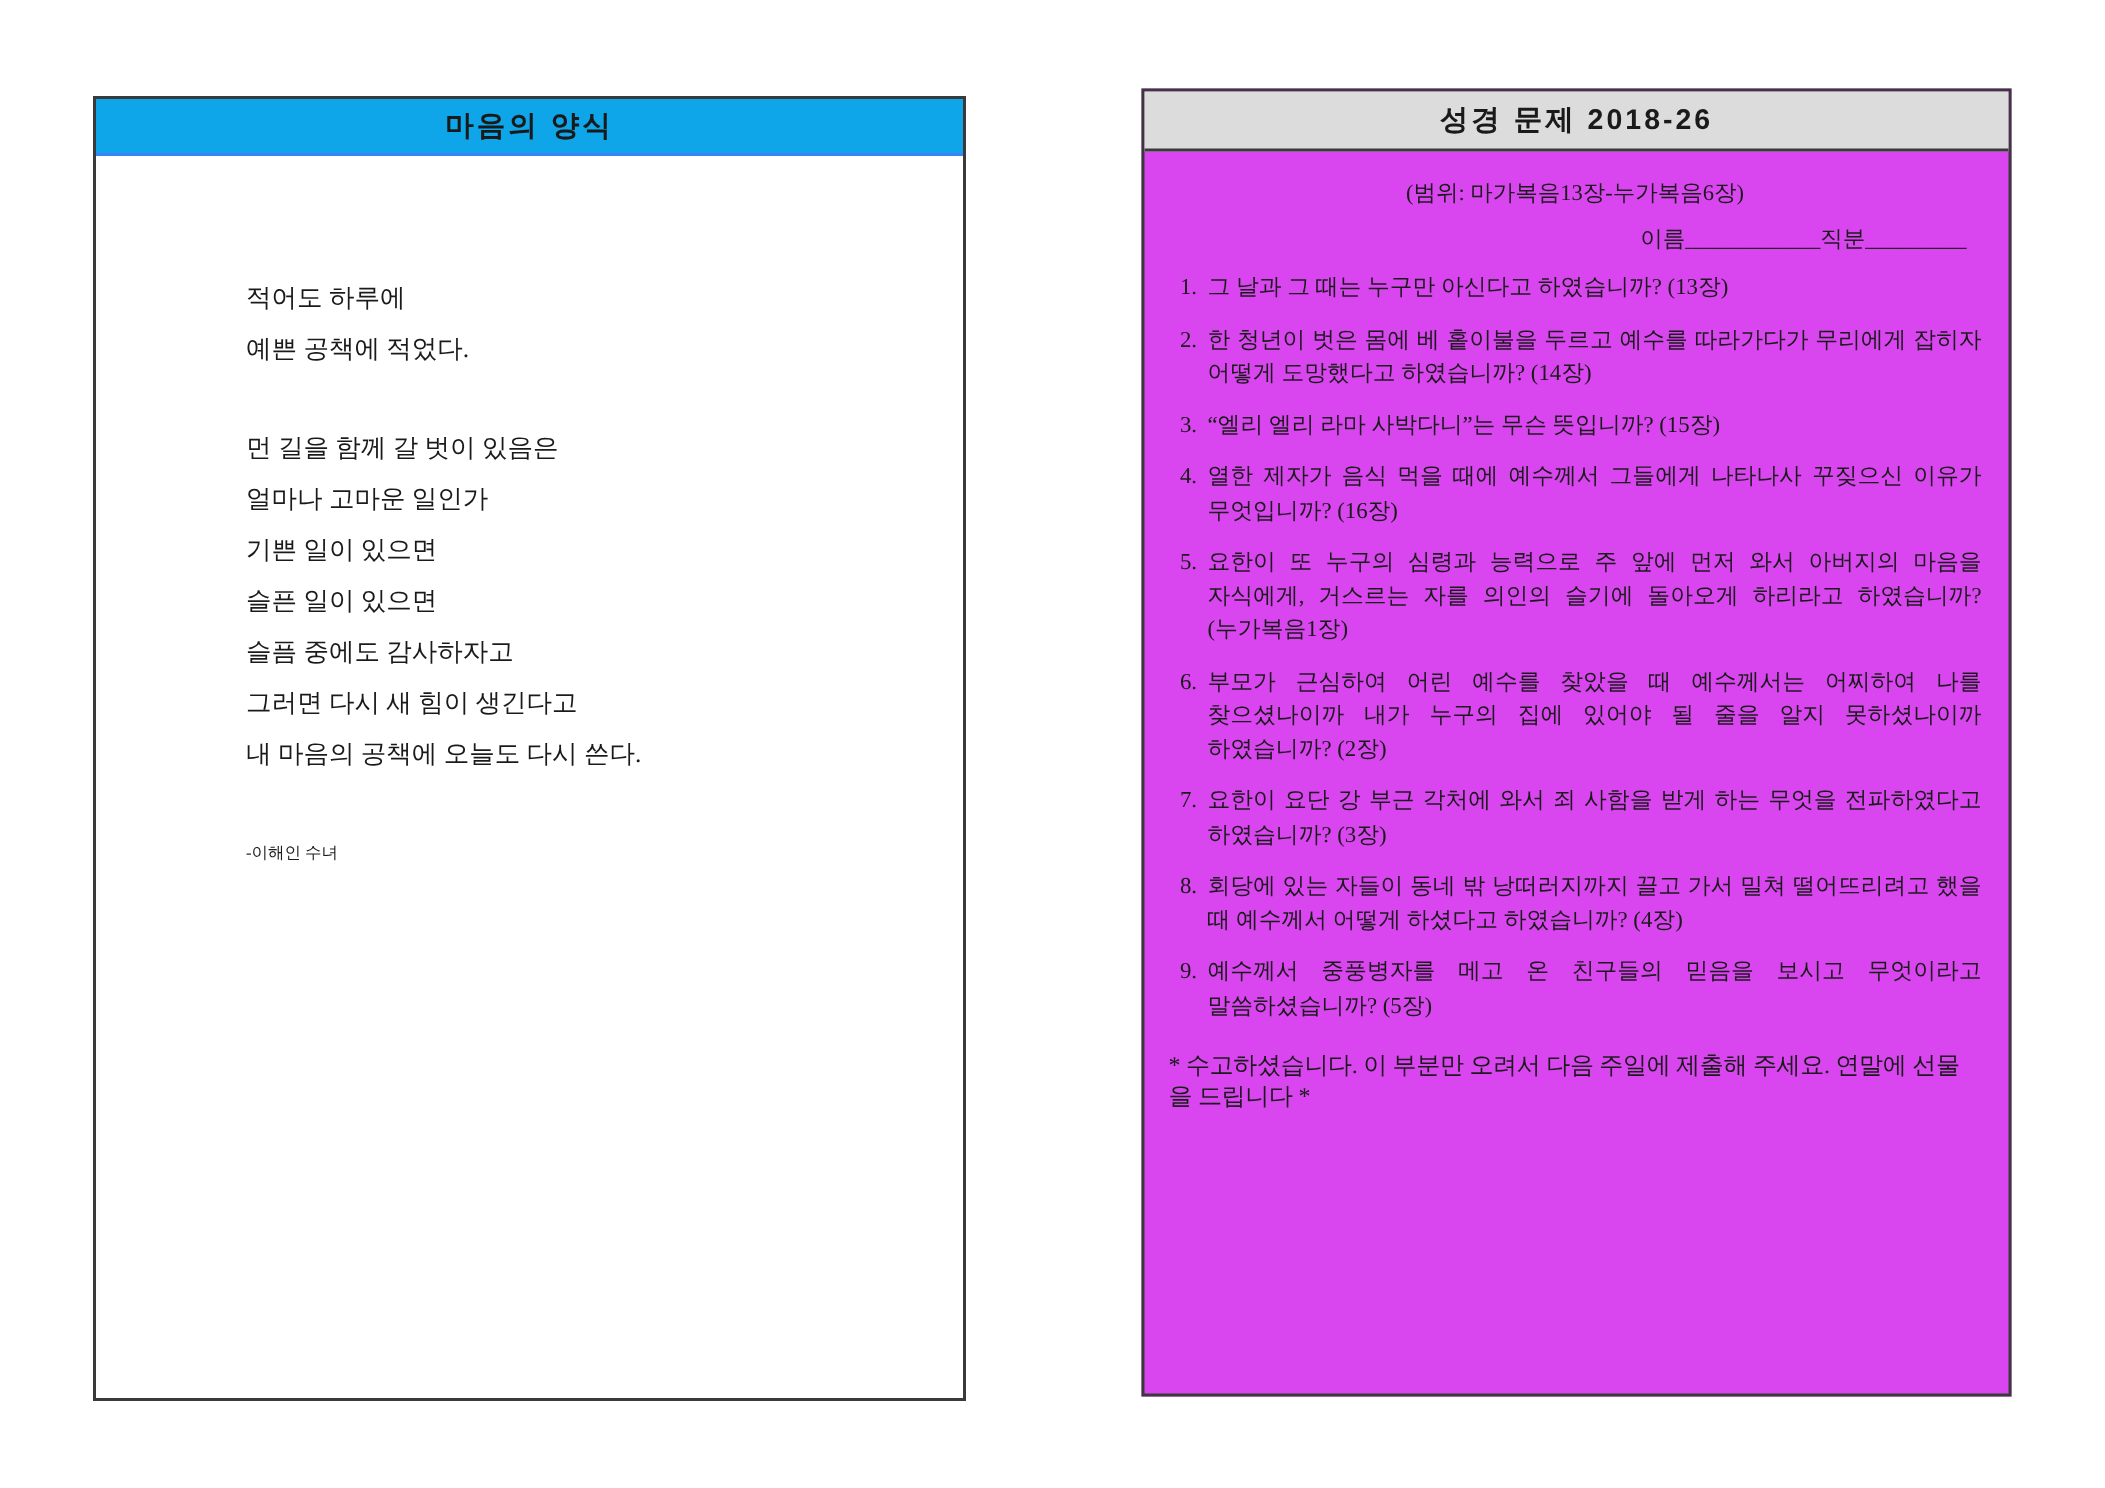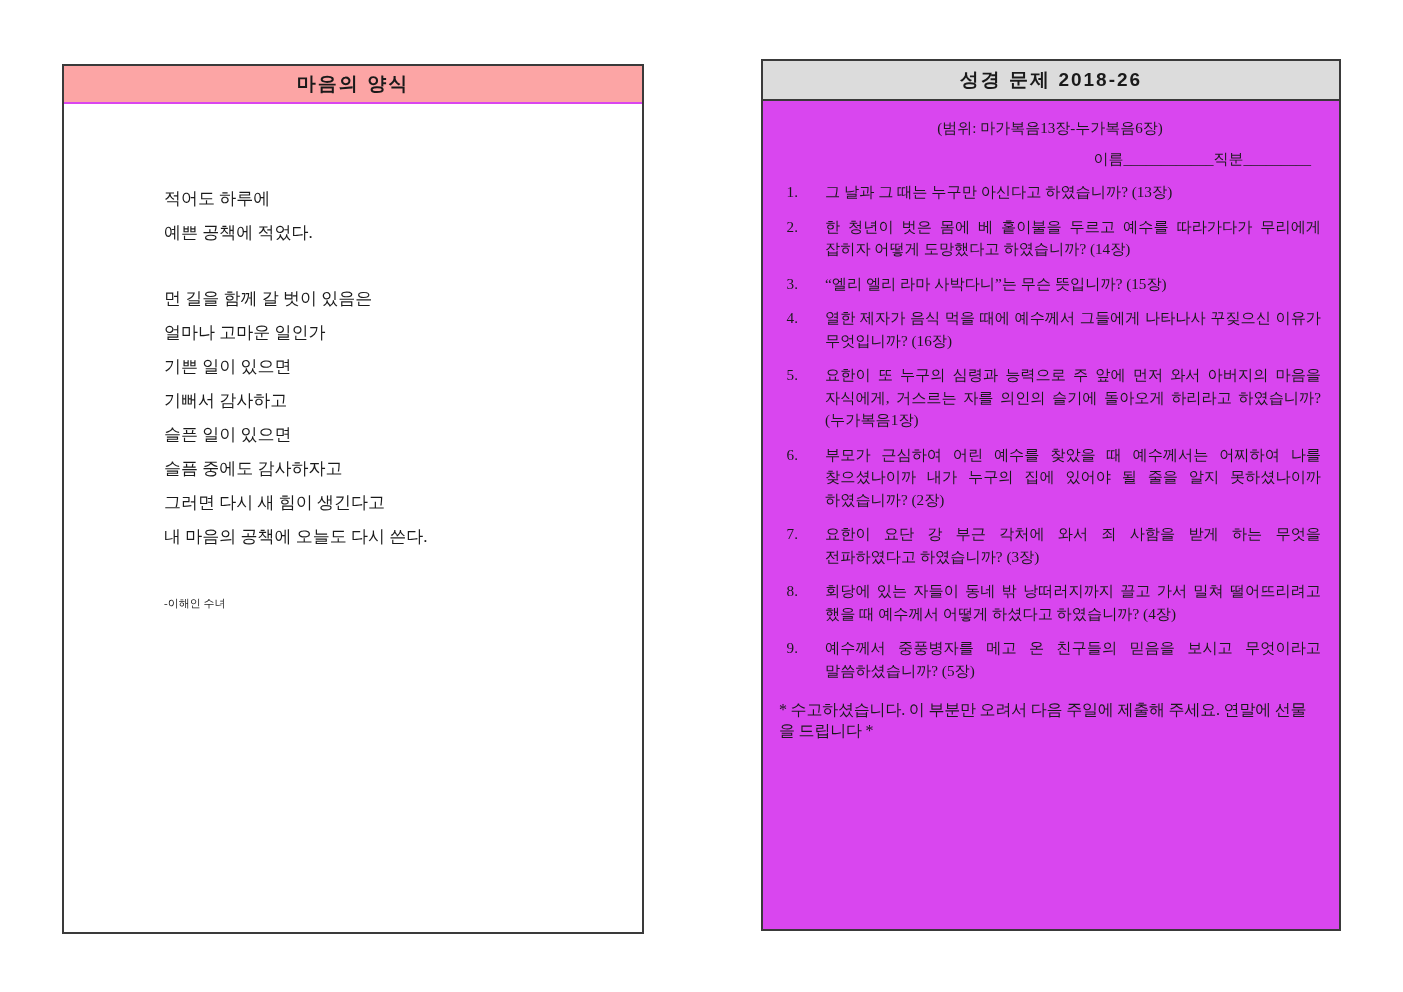--- a/index.html
+++ b/index.html
@@ -29,22 +29,22 @@
     left: 62px;
     top: 64px;
     width: 582px;
     height: 870px;
     border: 2px solid #3a3a3a;
     box-sizing: border-box;
     background: #fff;
   }
   .panel-left .panel-header {
     height: 36px;
-    background: #fca5a5;
-    border-bottom: 2px solid #d946ef;
+    background: #0ea5e9;
+    border-bottom: 2px solid #3b82f6;
     display: flex;
     align-items: center;
     justify-content: center;
     font-weight: bold;
     font-size: 19px;
     letter-spacing: 2px;
     font-family: "Liberation Sans", sans-serif;
   }
   .poem-body {
     padding: 78px 0 0 100px;
@@ -112,21 +112,20 @@
   .q-num {
     width: 26px;
     flex: 0 0 26px;
     text-align: right;
     padding-right: 7px;
     box-sizing: border-box;
   }
   .q-text {
     flex: 1 1 auto;
     word-break: keep-all;
-    margin-left: 20px;
   }
   .quiz-footer {
     margin-top: 18px;
     text-align: left;
     font-size: 16px;
     letter-spacing: -0.2px;
   }
 </style>
 </head>
 <body>
@@ -137,21 +136,20 @@
     <div class="panel-header">마음의 양식</div>
     <div class="poem-body">
       <div class="poem-stanza">
         <div class="poem-line">적어도 하루에</div>
         <div class="poem-line">예쁜 공책에 적었다.</div>
       </div>
       <div class="poem-stanza">
         <div class="poem-line">먼 길을 함께 갈 벗이 있음은</div>
         <div class="poem-line">얼마나 고마운 일인가</div>
         <div class="poem-line">기쁜 일이 있으면</div>
-        <div class="poem-line">기뻐서 감사하고</div>
         <div class="poem-line">슬픈 일이 있으면</div>
         <div class="poem-line">슬픔 중에도 감사하자고</div>
         <div class="poem-line">그러면 다시 새 힘이 생긴다고</div>
         <div class="poem-line">내 마음의 공책에 오늘도 다시 쓴다.</div>
       </div>
       <div class="poem-author">-이해인 수녀</div>
     </div>
   </div>
 
   <div class="panel-right">

